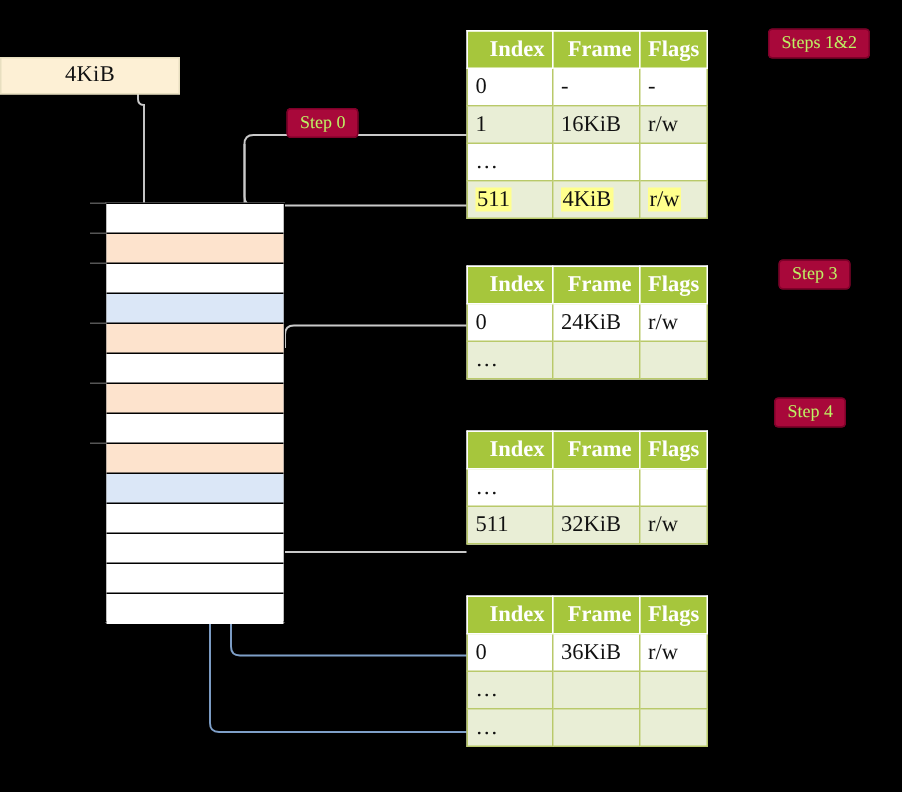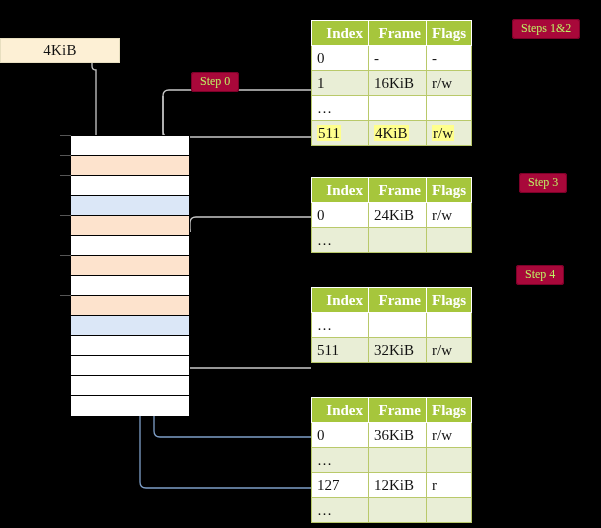--- a/index.html
+++ b/index.html
@@ -270,25 +270,20 @@
         <tr class="odd">
           <td class="cw-index"><span>0</span></td>
           <td class="cw-frame"><span>36KiB</span></td>
           <td class="cw-flags"><span>r/w</span></td>
         </tr>
         <tr class="even">
           <td class="cw-index"><span>…</span></td>
           <td class="cw-frame"><span></span></td>
           <td class="cw-flags"><span></span></td>
         </tr>
-        <tr class="odd">
-          <td class="cw-index"><span>127</span></td>
-          <td class="cw-frame"><span>12KiB</span></td>
-          <td class="cw-flags"><span>r</span></td>
-        </tr>
         <tr class="even">
           <td class="cw-index"><span>…</span></td>
           <td class="cw-frame"><span></span></td>
           <td class="cw-flags"><span></span></td>
         </tr>
       </tbody>
     </table>
 
 </div>
 

